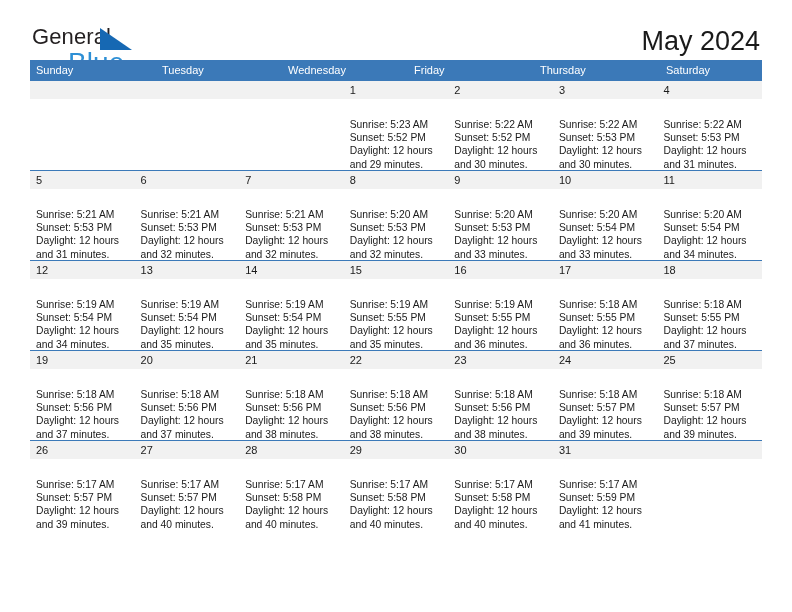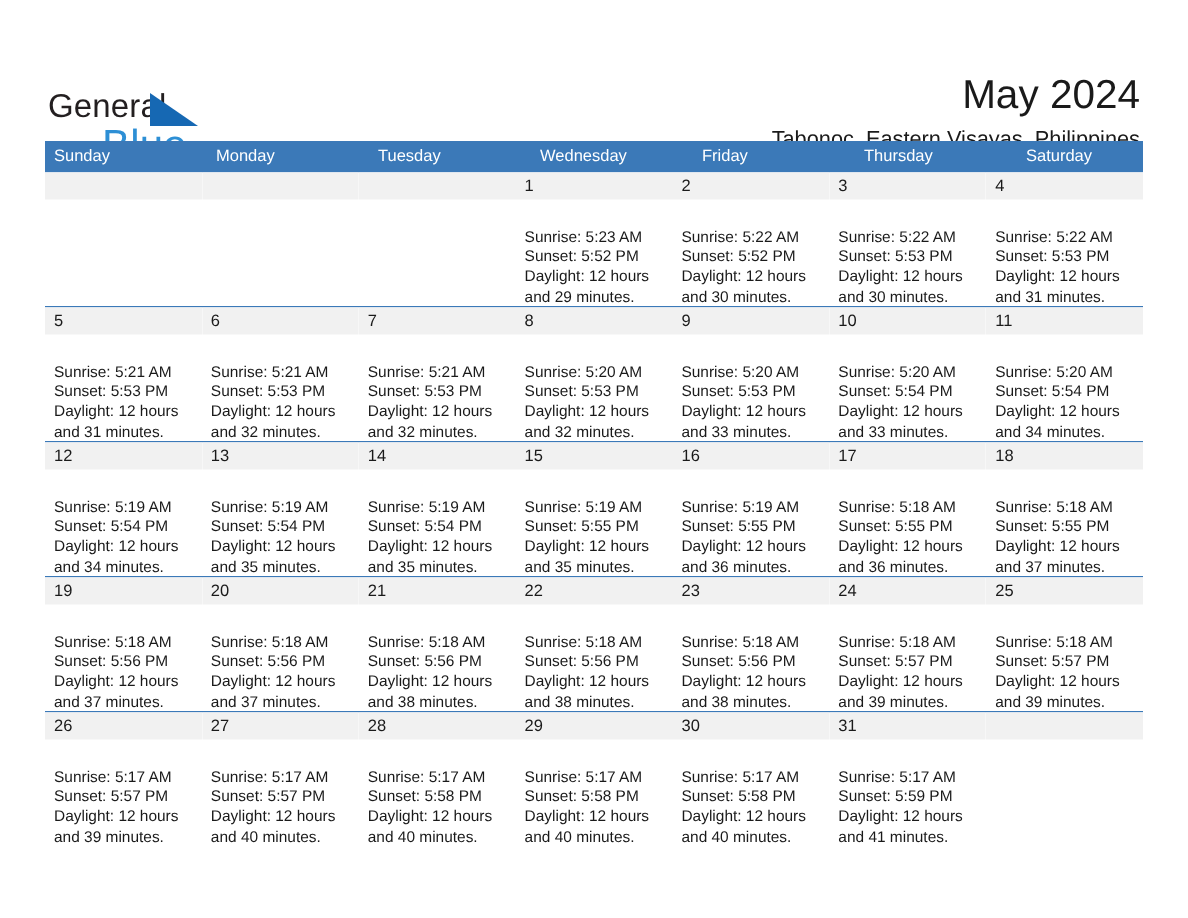--- a/index.html
+++ b/index.html
@@ -19,21 +19,20 @@
     width: 792px;
     height: 612px;
     box-sizing: border-box;
     padding: 0 30px;
   }
 
   
   .top-bar {
     position: relative;
     height: 60px;
-    margin-top: 34px;
   }
   .logo {
     position: absolute;
     left: 2px;
     top: 26px;
     width: 160px;
     height: 48px;
     line-height: 1;
   }
   .logo-row1 {
@@ -62,21 +61,21 @@
     left: 36px;
     top: 23px;
     font-size: 28px;
     color: #2d8fd5;
     letter-spacing: .1px;
   }
 
   .title-block {
     position: absolute;
     right: 2px;
-    top: 14px;
+    top: 26px;
     text-align: right;
   }
   .cal-title {
     font-size: 27px;
     color: #1a1a1a;
     line-height: 1.15;
     font-weight: 400;
   }
   .cal-subtitle {
     font-size: 14.5px;
@@ -164,21 +163,20 @@
       <div class="cal-title">May 2024</div>
       <div class="cal-subtitle">Tabonoc, Eastern Visayas, Philippines</div>
     </div>
 
   </div>
 
   <div class="calendar">
 
     <div class="weekdays">
       <div class="weekday">Sunday</div>
-      <div class="weekday">Monday</div>
       <div class="weekday">Tuesday</div>
       <div class="weekday">Wednesday</div>
       <div class="weekday">Friday</div>
       <div class="weekday">Thursday</div>
       <div class="weekday">Saturday</div>
     </div>
 
     <div class="week">
       <div class="week-inner">
         <div class="daycell empty">

